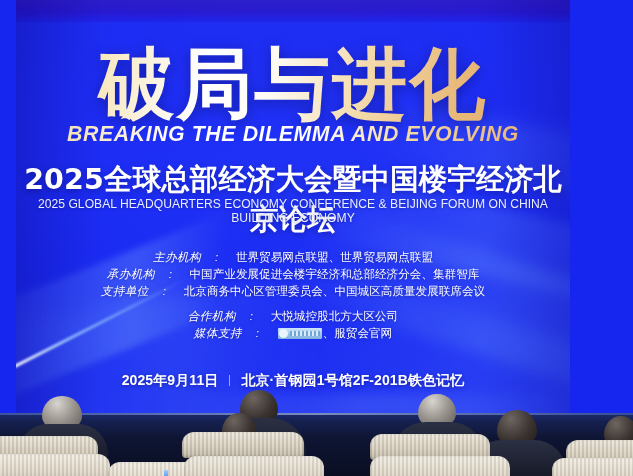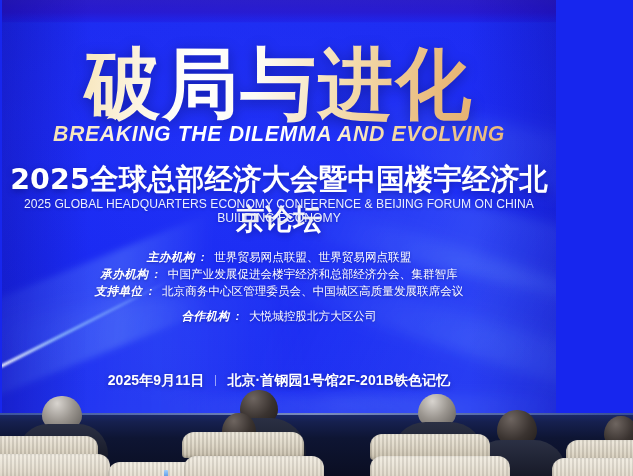--- a/index.html
+++ b/index.html
@@ -8,21 +8,21 @@
 
   #stage{
     position:relative;
     width:633px;height:476px;
     overflow:hidden;
     background:#1726EE;
   }
 
   
   .screen{
-    position:absolute;left:2px;top:0;width:554px;height:413px;
+    position:absolute;left:16px;top:0;width:554px;height:413px;
     background:
       linear-gradient(180deg,#2A1BC4 0%, #2A1BC4 4.2%, #1C2BF2 5.6%, #1A28F4 30%, #1726F2 62%, #1A2AF0 100%);
     overflow:hidden;
   }
   
   .topband{
     position:absolute;left:0;top:0;width:100%;height:22px;
     background:linear-gradient(180deg,#2B1CC8 0%,#2718CF 55%,#1D22EA 100%);
   }
   
@@ -113,22 +113,22 @@
     text-align:center;
   }
   .org-line{
     color:#FFFFFF;font-size:11.6px;line-height:17.2px;
     font-family:"Liberation Sans",sans-serif;
     white-space:nowrap;
     text-shadow:0 1px 3px rgba(0,0,70,.35);
   }
   .org-line.gap{margin-top:7px;}
   .org-label{
-    font-weight:700;font-style:italic;letter-spacing:.4px;
-    margin-right:6px;
+    font-weight:400;font-style:italic;letter-spacing:.4px;
+    margin-right:14px;
   }
   .org-val{font-weight:400;}
   
   .media-logo{
     display:inline-block;vertical-align:-2px;
     width:44px;height:11px;margin:0 1px;
     background:linear-gradient(180deg,#CFE6F7 0%,#9FC8EA 55%,#7FB2DC 100%);
     border-radius:1px;
     position:relative;filter:blur(.35px);
   }
@@ -226,20 +226,24 @@
         <span class="org-val">中国产业发展促进会楼宇经济和总部经济分会、集群智库</span>
       </div>
       <div class="org-line">
         <span class="org-label">支持单位</span><span class="org-label">:</span>
         <span class="org-val">北京商务中心区管理委员会、中国城区高质量发展联席会议</span>
       </div>
       <div class="org-line gap">
         <span class="org-label">合作机构</span><span class="org-label">:</span>
         <span class="org-val">大悦城控股北方大区公司</span>
       </div>
+      <div class="org-line">
+        <span class="org-label">媒体支持</span><span class="org-label">:</span>
+        <span class="media-logo"></span><span class="org-val">、服贸会官网</span>
+      </div>
     </div>
 
     <div class="datebar">
       <span>2025年9月11日</span><span class="sep"></span><span>北京·首钢园1号馆2F-201B铁色记忆</span>
     </div>
   </div>
 
   <div class="floor">
     <div class="floor-line"></div>
   </div>

